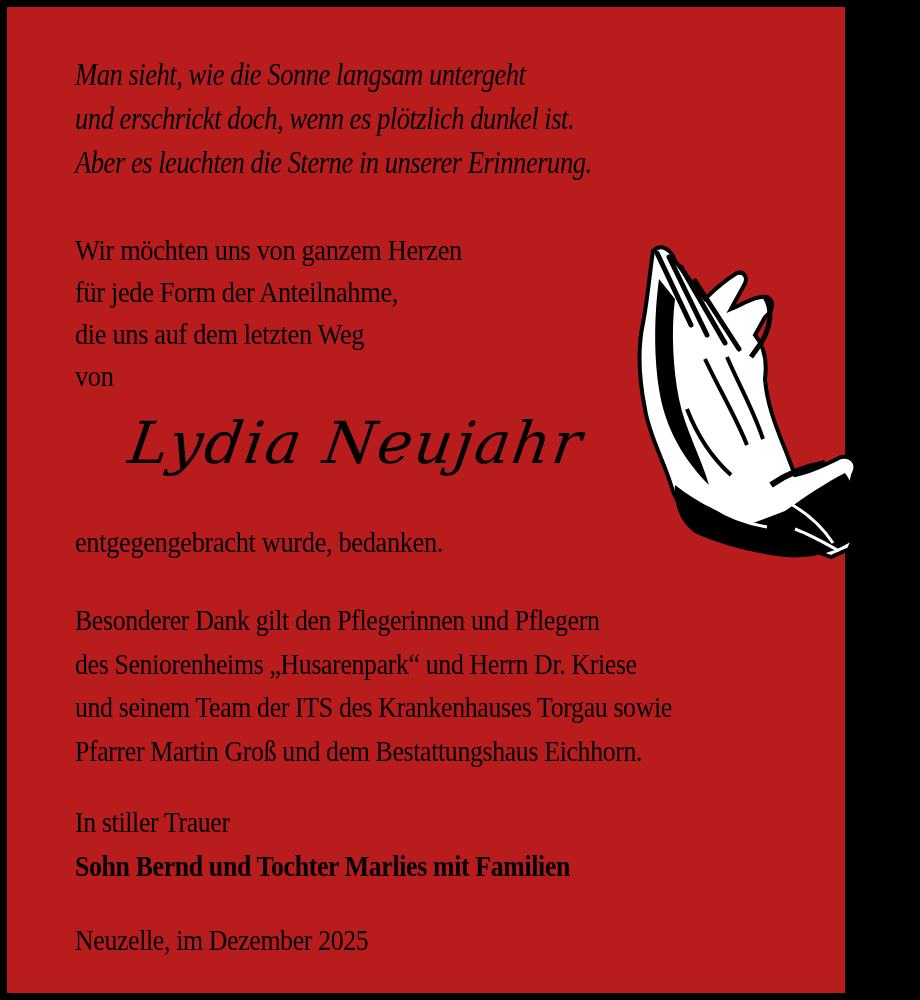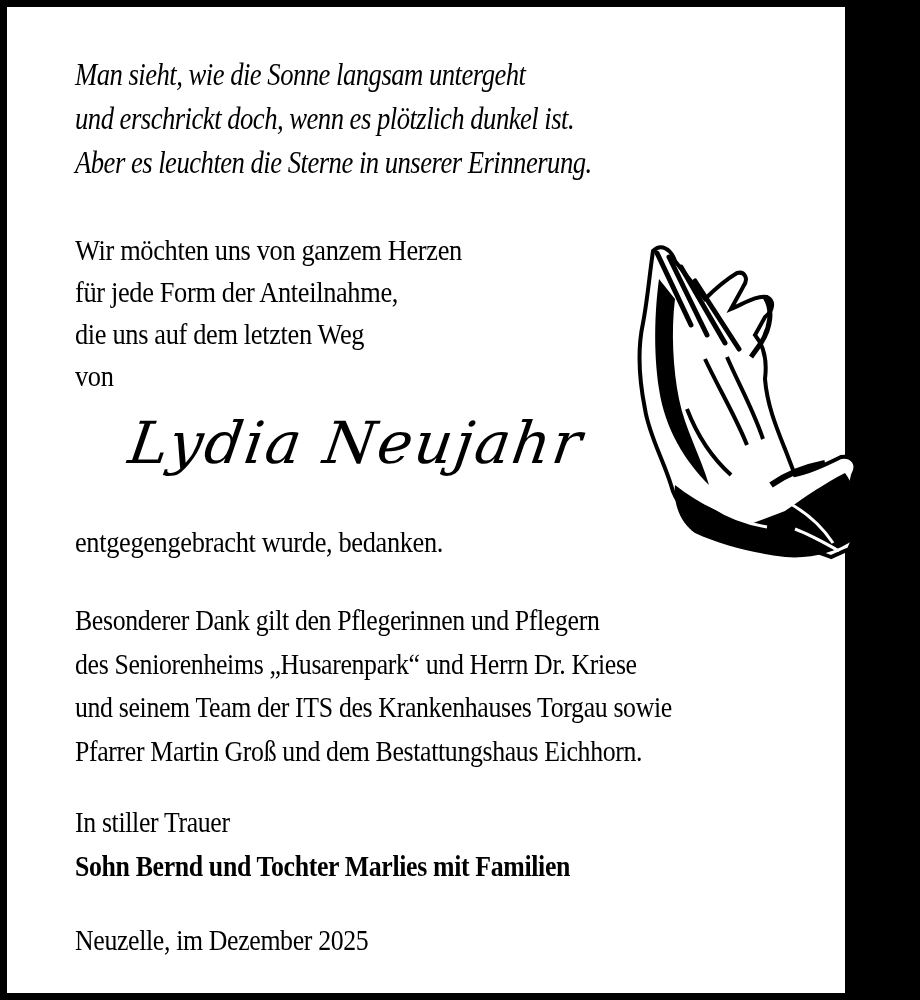--- a/index.html
+++ b/index.html
@@ -2,21 +2,21 @@
 <html><head>
   <meta charset="utf-8">
   <style>
     html, body { margin: 0; padding: 0; background: #000; }
     body { width: 920px; height: 1000px; overflow: hidden; }
     .frame {
       position: absolute; left: 0; top: 0;
       width: 852px; height: 1000px;
       box-sizing: border-box;
       border: 7px solid #000;
-      background: #ffffff;
+      background: #b91c1c;
       color: #000;
       font-family: "Liberation Serif", "DejaVu Serif", serif;
     }
     .abs { position: absolute; white-space: nowrap; }
     .poem {
       left: 68px; top: 46px;
       font-style: italic;
       font-size: 31px;
       line-height: 44px;
       letter-spacing: -0.6px;

